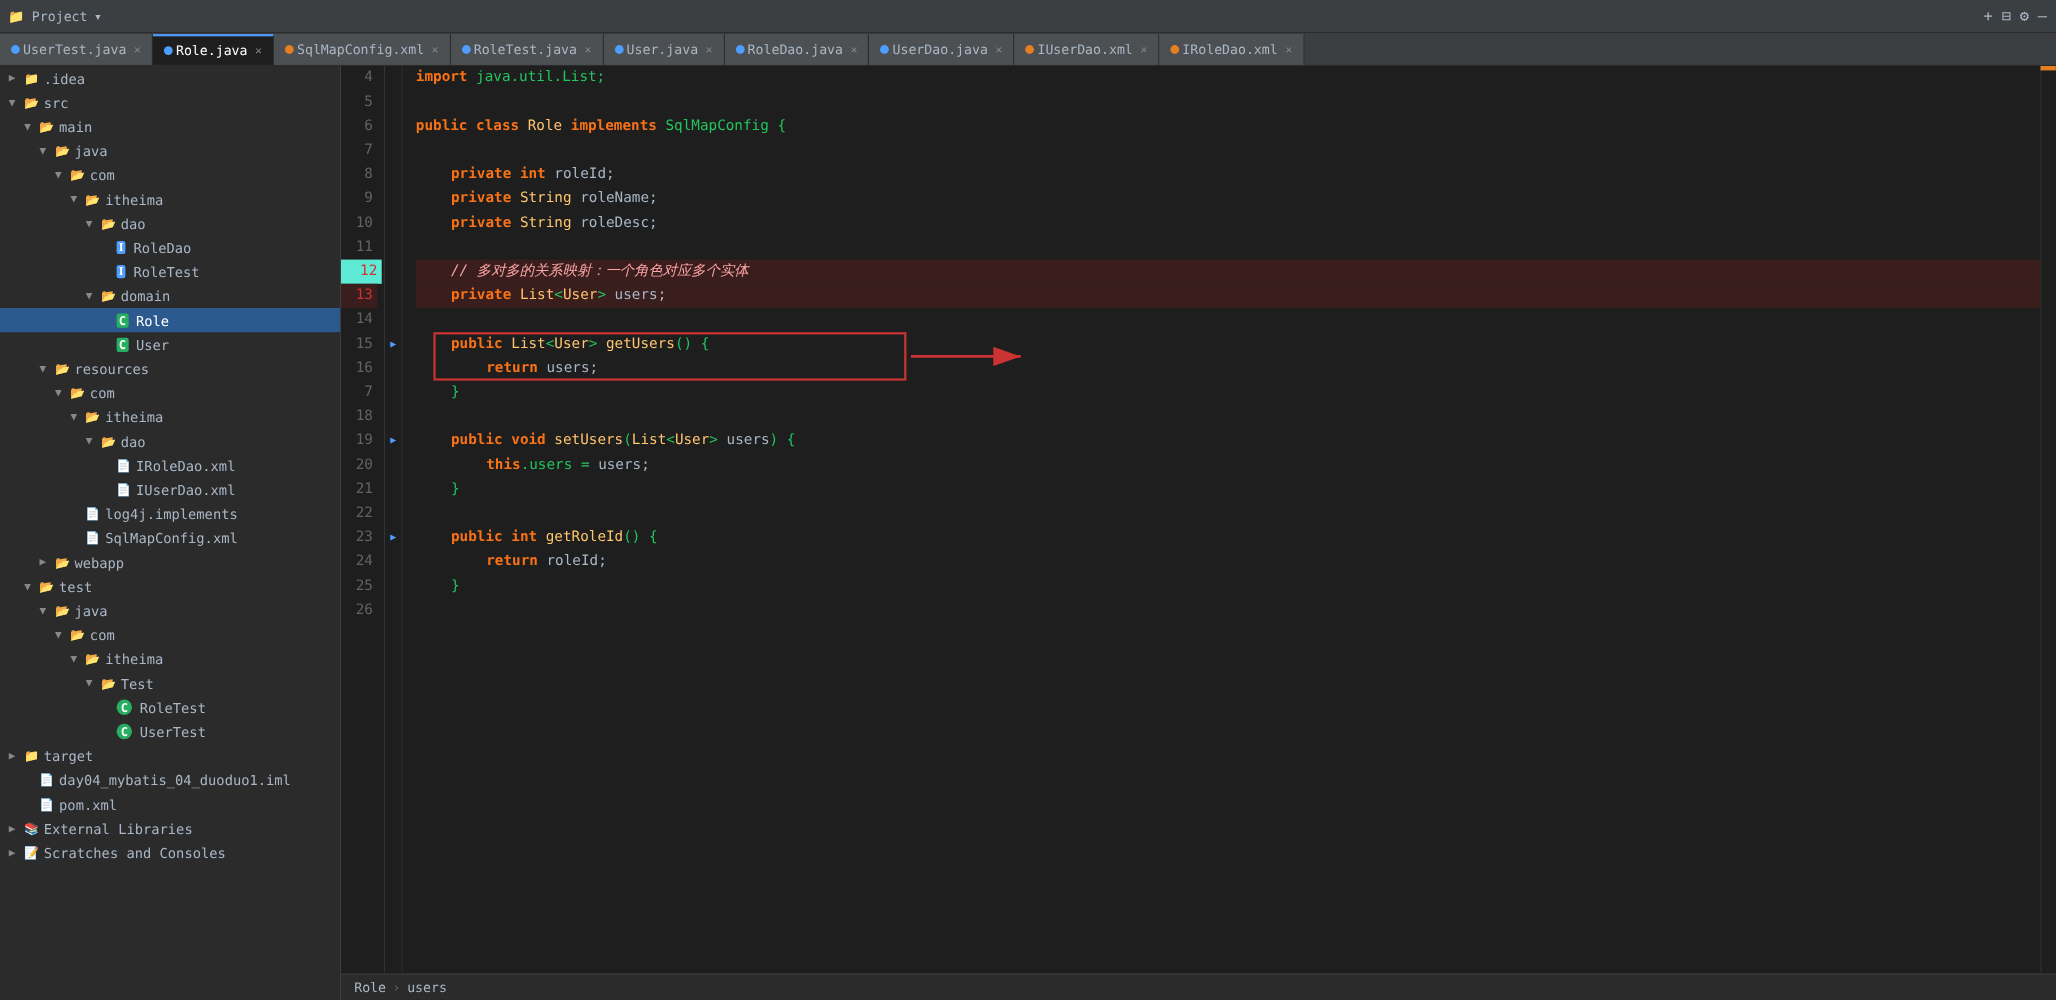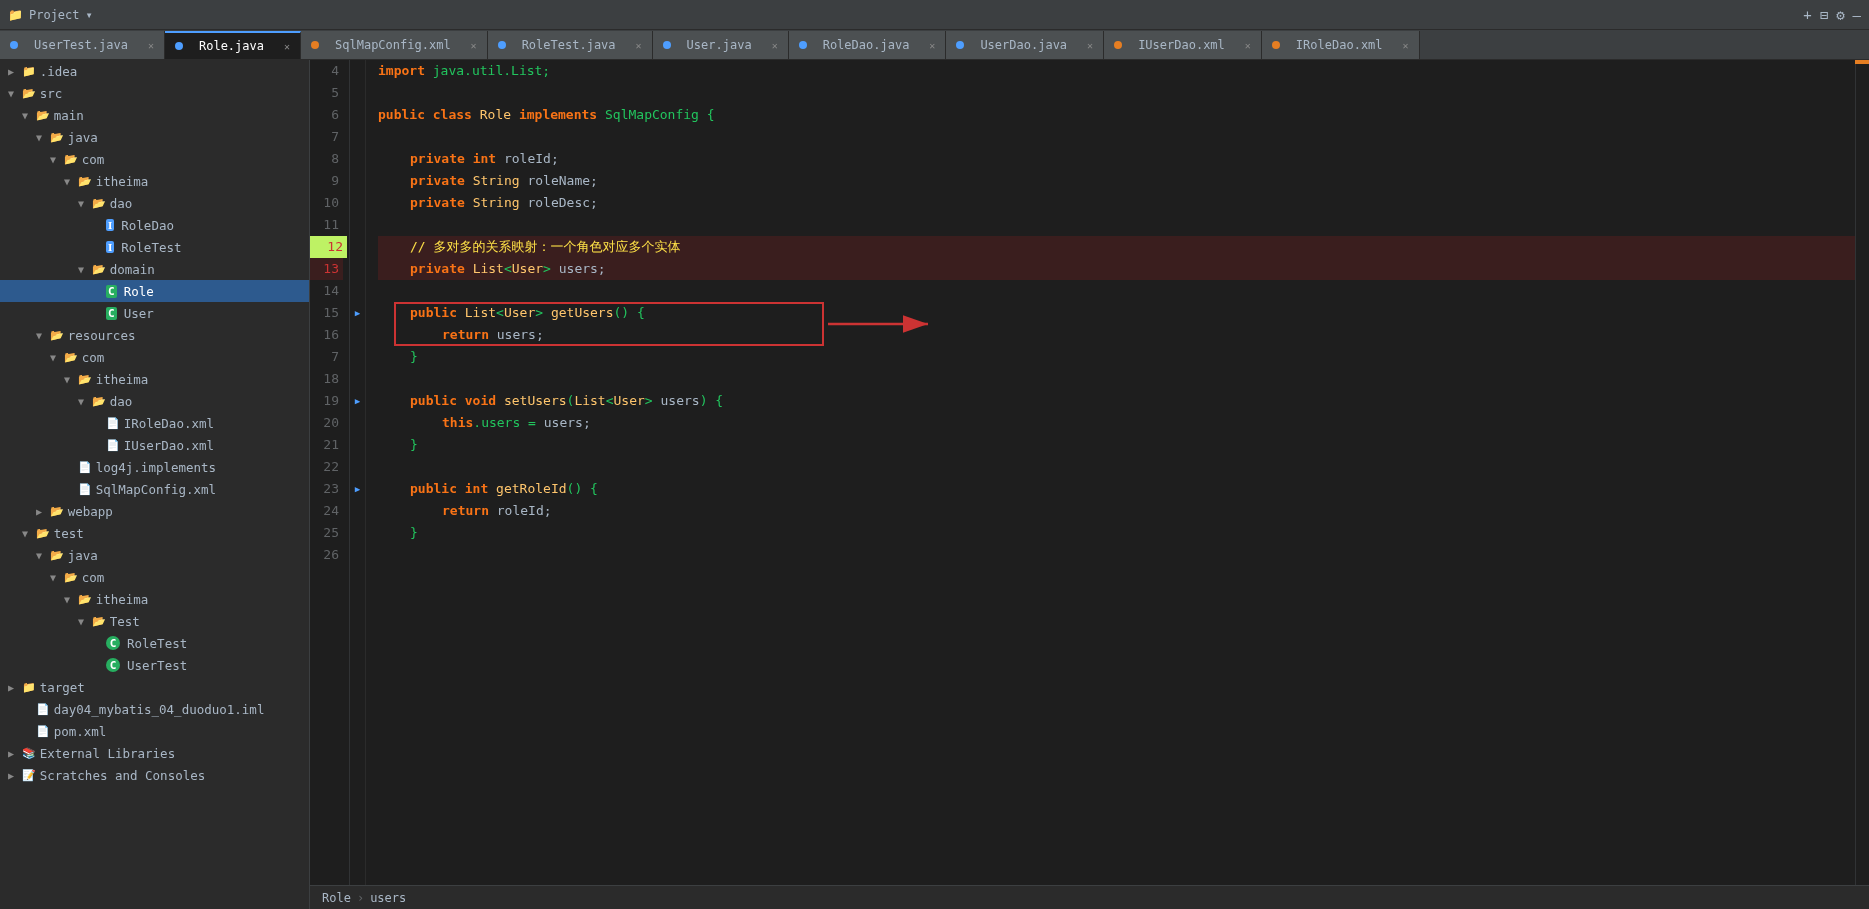--- a/index.html
+++ b/index.html
@@ -10,21 +10,21 @@
       display: flex; align-items: center; background: #3c3f41; height: 30px; padding: 0 8px; border-bottom: 1px solid #2b2b2b; flex-shrink: 0;
     }
     .title-bar-left { display: flex; align-items: center; gap: 6px; color: #a9b7c6; font-size: 12px; }
     .title-bar-icons { display: flex; gap: 8px; margin-left: auto; }
 
     
     .tabs-bar {
       display: flex; align-items: flex-end; background: #3c3f41; height: 30px; flex-shrink: 0; border-bottom: 1px solid #2b2b2b; overflow: hidden;
     }
     .tab {
-      display: flex; align-items: center; gap: 16px; padding: 12px 10px; height: 28px; font-size: 12px; color: #a9b7c6; background: #4c5052; border-right: 1px solid #2b2b2b; cursor: pointer; position: relative; white-space: nowrap;
+      display: flex; align-items: center; gap: 3px; padding: 12px 10px; height: 28px; font-size: 12px; color: #a9b7c6; background: #4c5052; border-right: 1px solid #2b2b2b; cursor: pointer; position: relative; white-space: nowrap;
     }
     .tab.active { background: #1e1e1e; color: #ffffff; border-top: 2px solid #4e9eff; }
     .tab-close { font-size: 10px; color: #888; margin-left: 4px; }
     .tab-dot { width: 8px; height: 8px; border-radius: 50%; display: inline-block; }
     .tab-dot.blue { background: #4e9eff; }
     .tab-dot.orange { background: #e67e22; }
 
     
     .main-content {
       display: flex; flex: 1; overflow: hidden;
@@ -52,21 +52,21 @@
     .code-lines {
       flex: 1; overflow: auto; padding-left: 12px; line-height: 22px; font-size: 13px; position: relative;
     }
     .code-line {
       display: flex; align-items: center; min-height: 22px; white-space: pre; position: relative;
     }
 
     
     .kw { color: #f97316; font-weight: bold; }
     .cls { color: #ffc66d; }
-    .cmt { color: #fde047; }
+    .cmt { color: #fca5a5; font-style: italic; }
     .fn { color: #ffc66d; }
     .var { color: #a9b7c6; }
     .plain { color: #22c55e; }
     .breadcrumb-bar {
       height: 24px; background: #2b2b2b; display: flex; align-items: center; padding: 0 12px; font-size: 12px; color: #a9b7c6; flex-shrink: 0; gap: 6px; border-top: 1px solid #3c3f41;
     }
 
     
     ::-webkit-scrollbar { width: 8px; height: 8px; }
     ::-webkit-scrollbar-track { background: #2b2b2b; }
@@ -331,21 +331,21 @@
 
       <div class="line-num-col">
         <div class="ln">4</div>
         <div class="ln">5</div>
         <div class="ln">6</div>
         <div class="ln">7</div>
         <div class="ln">8</div>
         <div class="ln">9</div>
         <div class="ln">10</div>
         <div class="ln">11</div>
-        <div class="ln" style="background:#bef264; color:#cc3333;padding-left:33px;">12</div>
+        <div class="ln" style="background:#5eead4; color:#cc3333;padding-left:33px;">12</div>
         <div class="ln" style="background:#3a1e1e; color:#cc3333;">13</div>
         <div class="ln">14</div>
         <div class="ln">15</div>
         <div class="ln">16</div>
         <div class="ln">7</div>
         <div class="ln">18</div>
         <div class="ln">19</div>
         <div class="ln">20</div>
         <div class="ln">21</div>
         <div class="ln">22</div>

